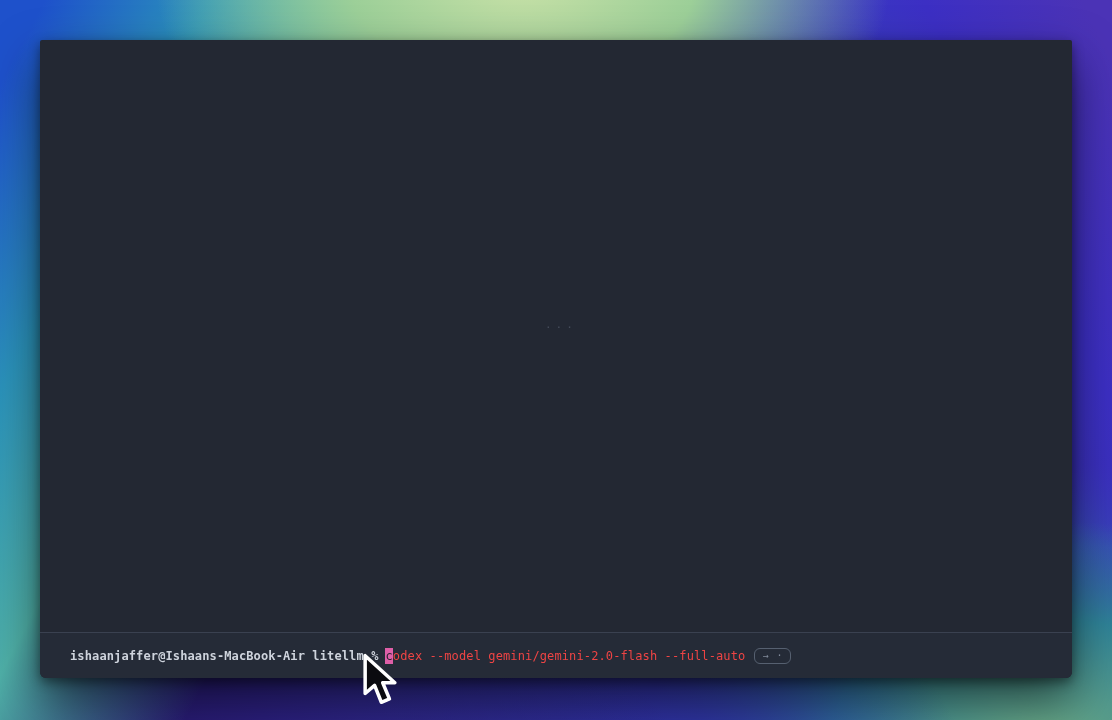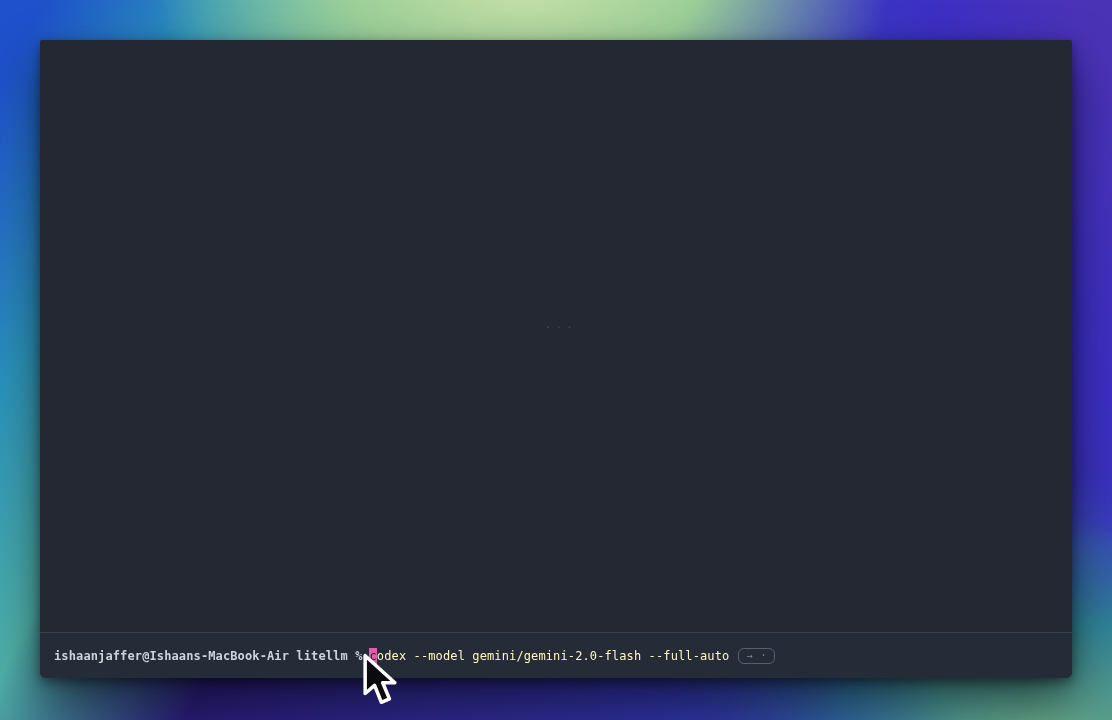--- a/index.html
+++ b/index.html
@@ -36,37 +36,37 @@
     position: absolute; left: 505px; top: 281px;
     color: #454c5a; font-size: 11px; letter-spacing: 4px; user-select: none;
   }
 
   
   .prompt-bar {
     flex: 0 0 46px;
     border-top: 1px solid #3a4150;
     background: #252b37;
     display: flex; align-items: center;
-    padding-left: 14px;
+    padding-left: 30px;
     white-space: pre;
     font-size: 12px; letter-spacing: 0.12px;
     border-radius: 0 0 6px 6px;
   }
   .shell-prompt-text {
     color: #ced3dc; font-weight: 700;
   }
   .prompt-gap { display: inline-block; width: 7px; }
   .text-cursor {
     display: inline-block;
     background: #df5fa8;
     color: #2a2230;
     padding: 1px 0;
     min-width: 7px; text-align: center;
   }
-  .autosuggestion-text { color: #fef9c3; }
+  .autosuggestion-text { color: #ef4444; }
   .hint-gap { display: inline-block; width: 9px; }
   .accept-key-hint {
     display: inline-block;
     border: 1px solid #566070;
     border-radius: 6px;
     color: #828b9b;
     font-size: 10px;
     line-height: 13px;
     padding: 0 7px 1px 7px;
     letter-spacing: 1px;

